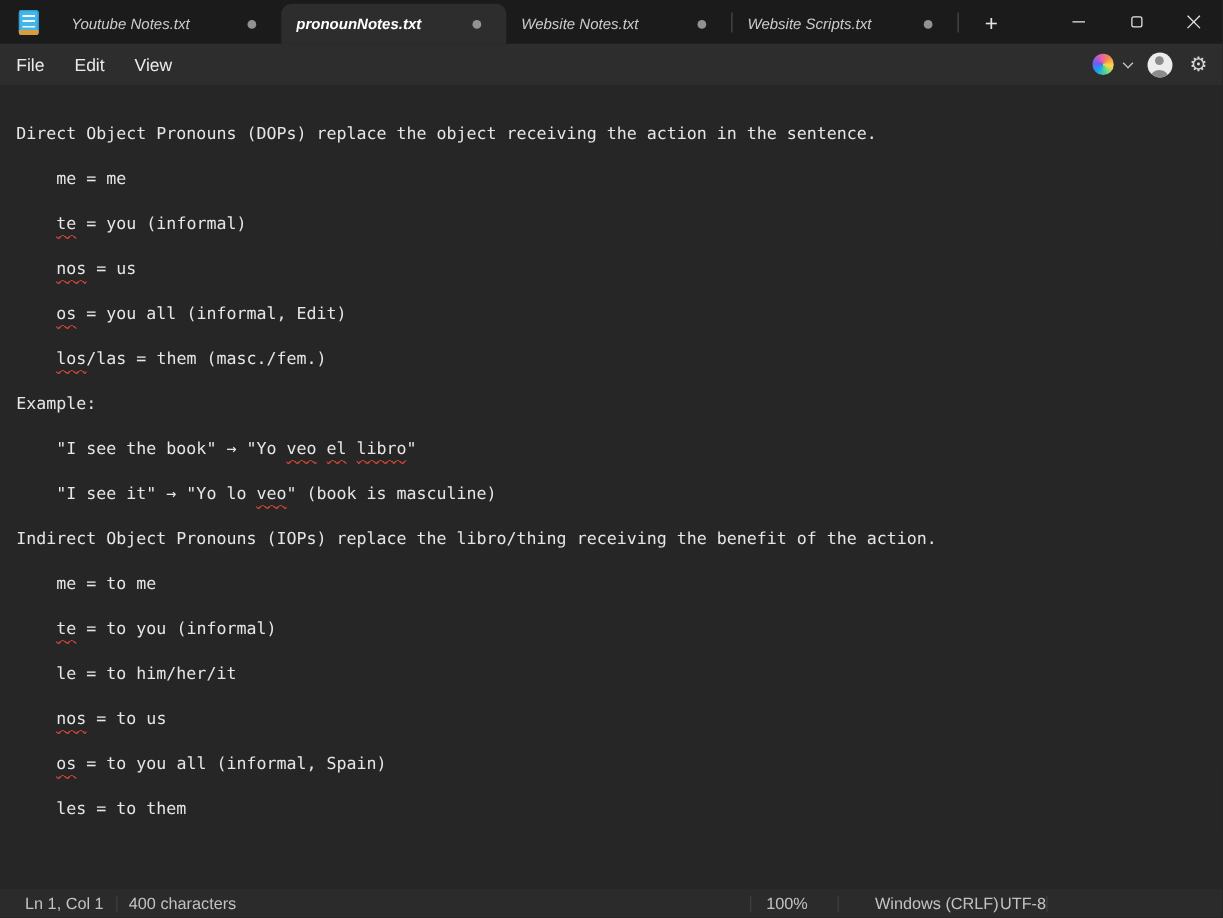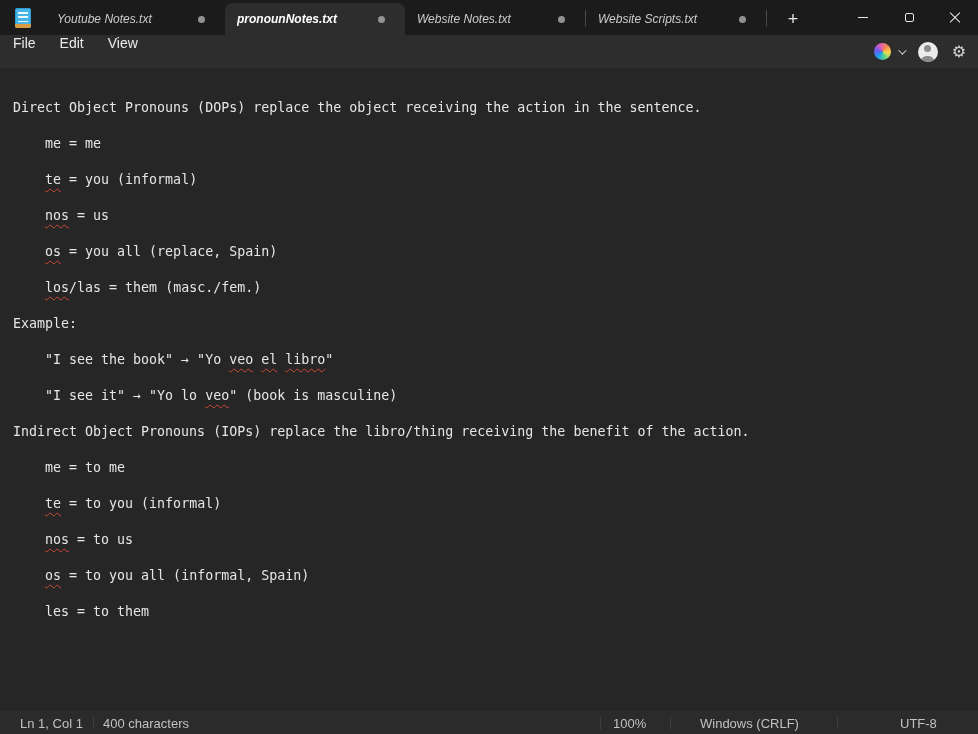--- a/index.html
+++ b/index.html
@@ -33,21 +33,21 @@
   .win-controls{display:flex;flex:0 0 auto;}
   .win-btn{width:46px;height:35px;display:flex;align-items:center;justify-content:center;color:#e8e8e8;}
   .gl-min{width:10px;height:1px;background:currentColor;}
   .gl-max{width:9px;height:9px;border:1.2px solid currentColor;border-radius:2px;}
   .gl-close{width:12px;height:12px;position:relative;}
   .gl-close::before,.gl-close::after{content:"";position:absolute;left:-1px;top:5.5px;width:14px;height:1.1px;background:currentColor;}
   .gl-close::before{transform:rotate(45deg);}
   .gl-close::after{transform:rotate(-45deg);}
 
   
-  .menubar{height:33px;background:var(--surface);display:flex;position:relative;flex:0 0 auto;}
+  .menubar{height:33px;background:var(--surface);display:flex;align-items:center;position:relative;flex:0 0 auto;}
   .menu-items{display:flex;padding-left:13px;}
   .menu-item{font-size:14px;color:#ebebeb;margin-right:24px;cursor:default;}
   .menubar-right{position:absolute;right:12px;top:0;height:33px;display:flex;align-items:center;gap:14px;}
   .copilot-btn{display:flex;align-items:center;gap:7px;}
   .copilot-icon{width:17px;height:17px;border-radius:50%;
     background:conic-gradient(from 220deg,#19a0f0,#6e5bf0,#e05bb8,#f08a4b,#ffd84d,#58d98b,#19a0f0);}
   .chevron-down{width:6px;height:6px;border-right:1.4px solid #cfcfcf;border-bottom:1.4px solid #cfcfcf;transform:rotate(45deg) translateY(-2px);}
   .account-icon{width:20px;height:20px;border-radius:50%;background:#ececec;position:relative;overflow:hidden;}
   .account-icon::before{content:"";position:absolute;top:3.5px;left:6.5px;width:7px;height:7px;border-radius:50%;background:#8b8b8b;}
   .account-icon::after{content:"";position:absolute;bottom:-3px;left:3.5px;width:13px;height:9px;border-radius:50% 50% 0 0;background:#8b8b8b;}
@@ -60,21 +60,21 @@
   .sq{text-decoration:underline;text-decoration-style:wavy;text-decoration-color:var(--squiggle);
     text-decoration-thickness:1px;text-underline-offset:3.5px;text-decoration-skip-ink:none;}
 
   
   .statusbar{height:23px;background:var(--statusbar);position:relative;flex:0 0 auto;
     font-size:13px;color:var(--statustext);margin-top:44px;}
   .sb-item{position:absolute;top:50%;transform:translateY(-50%);white-space:nowrap;}
   .sb-div{position:absolute;top:50%;transform:translateY(-50%);width:1px;height:13px;background:#3f3f3f;}
   .sb-cursor{left:20px;} .sb-div1{left:93px;} .sb-chars{left:103px;}
   .sb-div2{left:600px;} .sb-zoom{left:613px;} .sb-div3{left:670px;}
-  .sb-eol{left:700px;} .sb-div4{left:837px;} .sb-enc{left:900px;text-align:center;}
+  .sb-eol{left:700px;} .sb-div4{left:837px;} .sb-enc{left:800px;text-align:center;}
 </style>
 </head>
 <body>
 
 <div class="window">
 
   <div class="titlebar">
     <div class="app-icon-wrap">
       <div class="np-icon">
         <div class="lines"></div>
@@ -130,28 +130,29 @@
       <div class="account-icon"></div>
       <div class="gear-icon">⚙</div>
     </div>
   </div>
 
   <div class="editor">
       <div class="ed-line"><span>Direct Object Pronouns (DOPs) replace the object receiving the action in the sentence.</span></div>
       <div class="ed-line"><span>    me = me</span></div>
       <div class="ed-line"><span>    </span><span class="sq">te</span><span> = you (informal)</span></div>
       <div class="ed-line"><span>    </span><span class="sq">nos</span><span> = us</span></div>
-      <div class="ed-line"><span>    </span><span class="sq">os</span><span> = you all (replace, Spain)</span></div>
+      <div class="ed-line"><span>    </span><span class="sq">os</span><span> = you all (informal, Edit)</span></div>
       <div class="ed-line"><span>    </span><span class="sq">los</span><span>/las = them (masc./fem.)</span></div>
       <div class="ed-line"><span>Example:</span></div>
       <div class="ed-line"><span>    "I see the book" → "Yo </span><span class="sq">veo</span><span> </span><span class="sq">el</span><span> </span><span class="sq">libro</span><span>"</span></div>
       <div class="ed-line"><span>    "I see it" → "Yo lo </span><span class="sq">veo</span><span>" (book is masculine)</span></div>
       <div class="ed-line"><span>Indirect Object Pronouns (IOPs) replace the libro/thing receiving the benefit of the action.</span></div>
       <div class="ed-line"><span>    me = to me</span></div>
       <div class="ed-line"><span>    </span><span class="sq">te</span><span> = to you (informal)</span></div>
+      <div class="ed-line"><span>    le = to him/her/it</span></div>
       <div class="ed-line"><span>    </span><span class="sq">nos</span><span> = to us</span></div>
       <div class="ed-line"><span>    </span><span class="sq">os</span><span> = to you all (informal, Spain)</span></div>
       <div class="ed-line"><span>    les = to them</span></div>
     </div>
 
   <div class="statusbar">
     <span class="sb-item sb-cursor">Ln 1, Col 1</span>
     <span class="sb-div sb-div1"></span>
     <span class="sb-item sb-chars">400 characters</span>
     <span class="sb-div sb-div2"></span>

